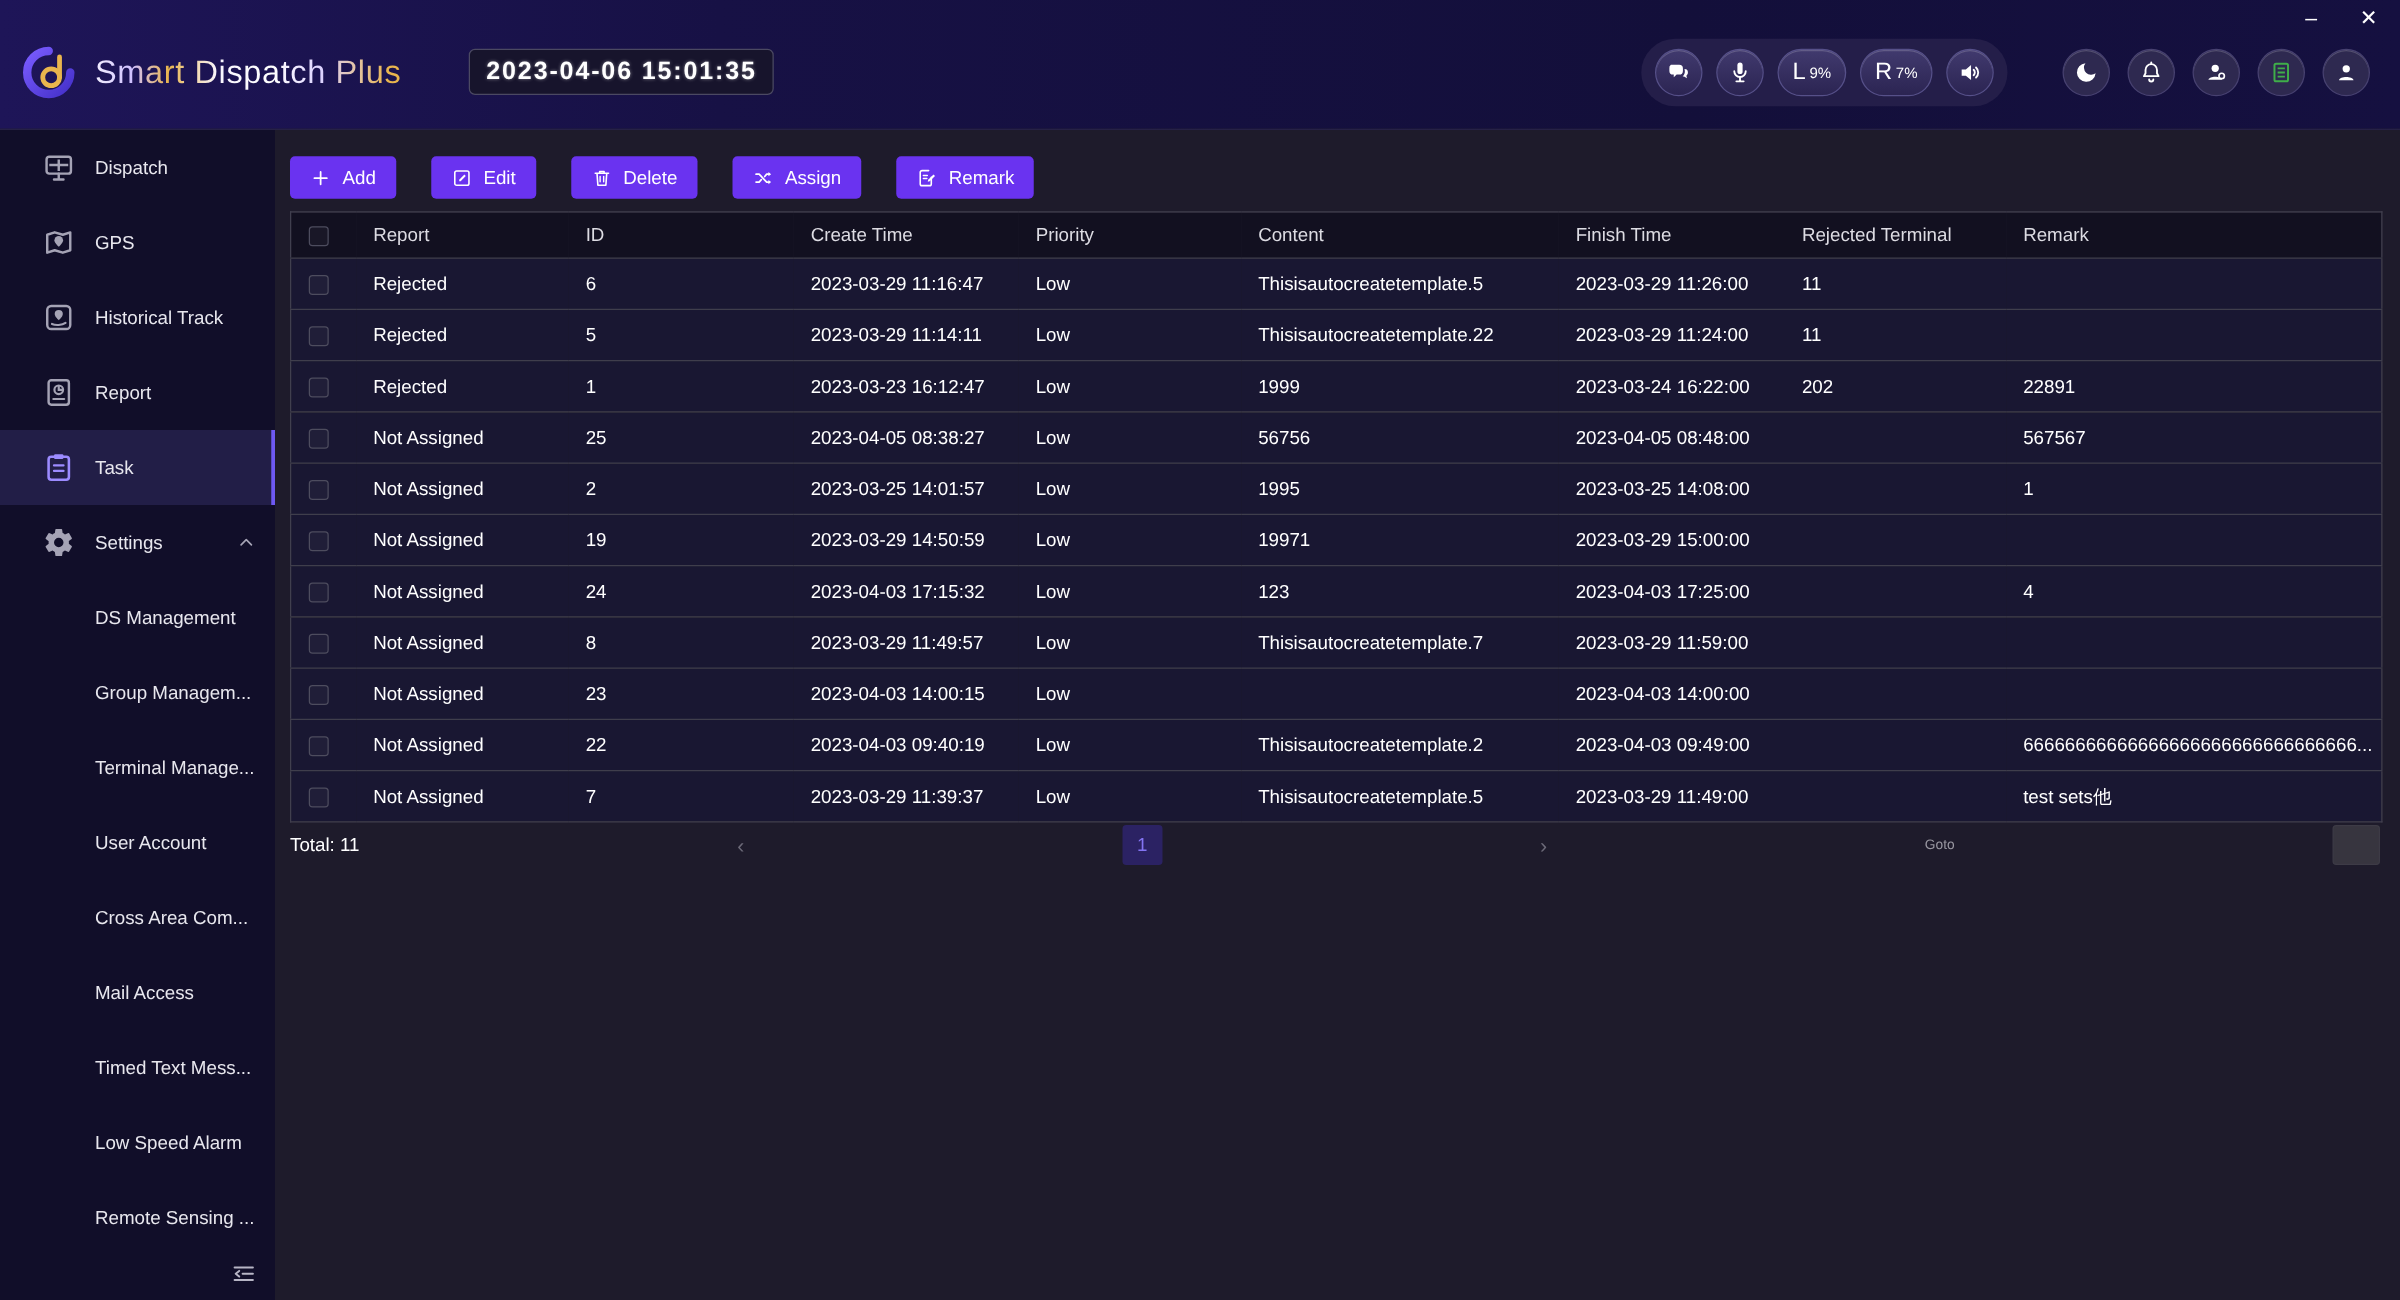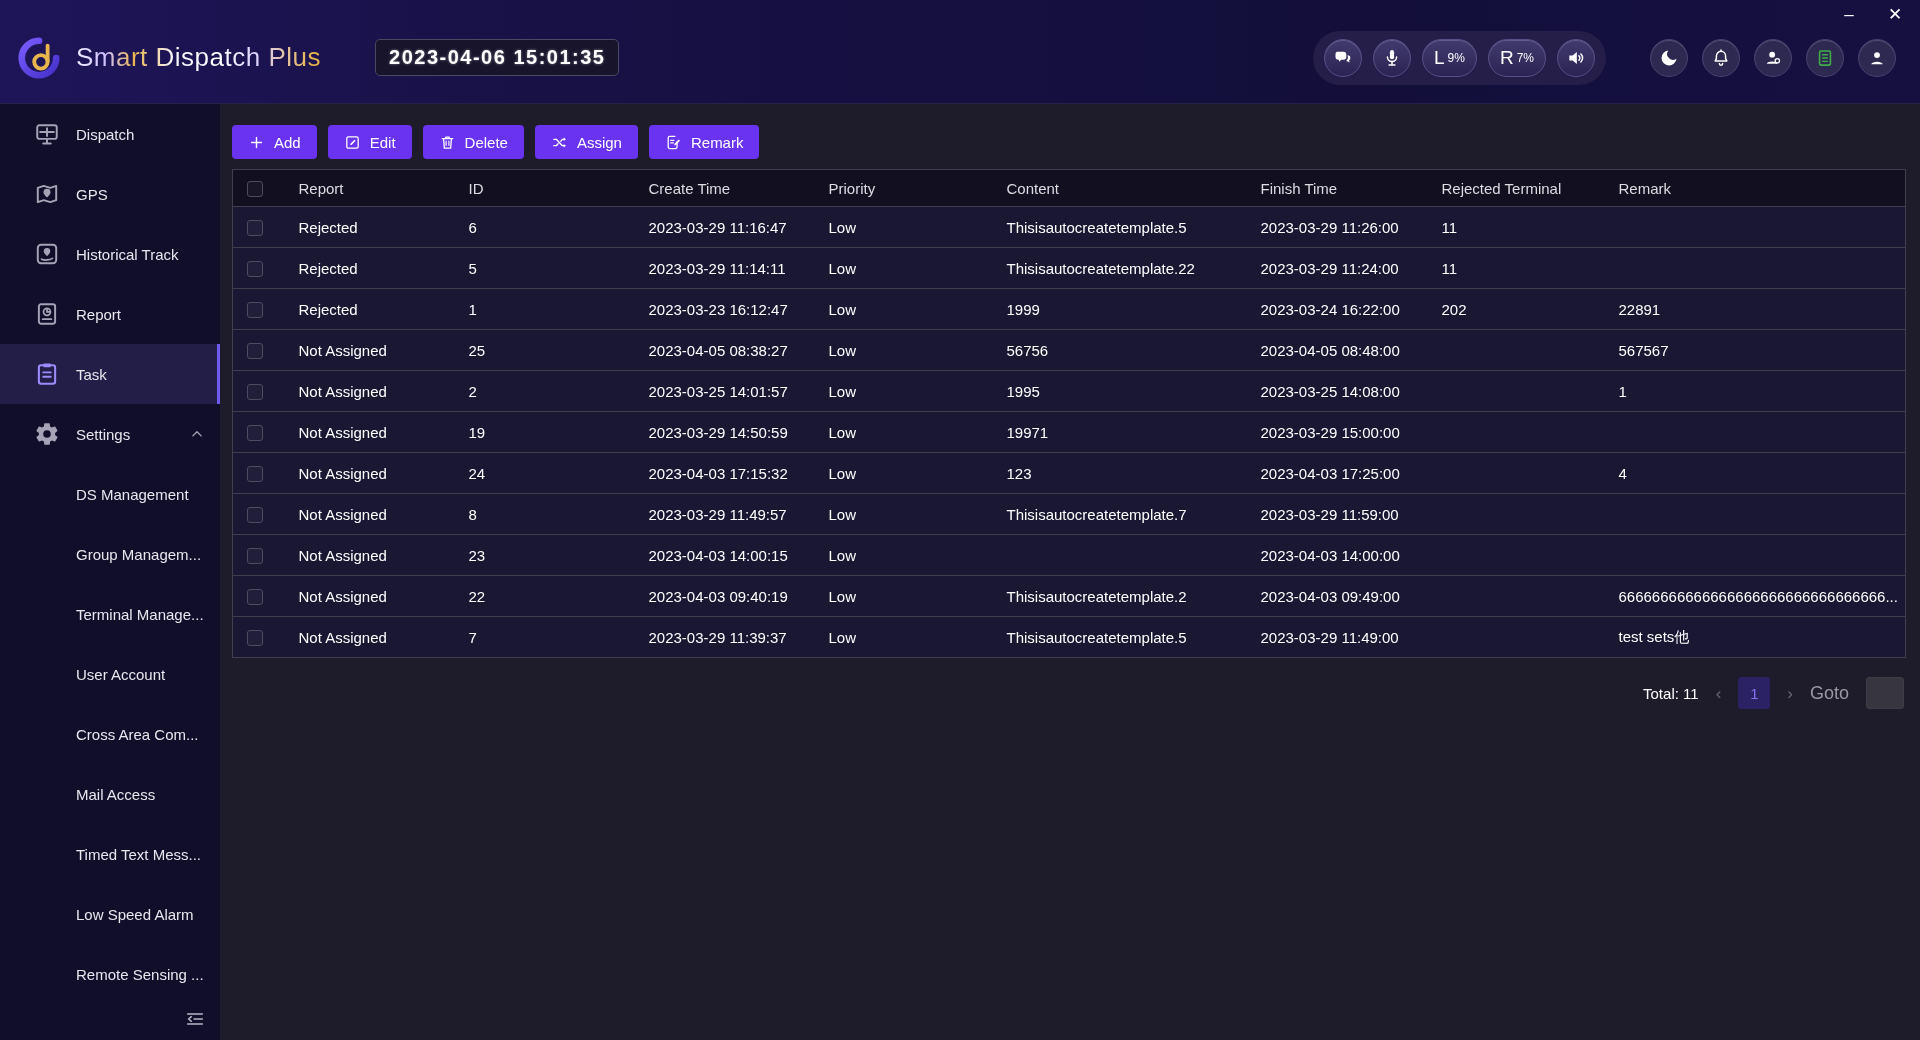--- a/index.html
+++ b/index.html
@@ -43,40 +43,40 @@
   .side-item.active .icon{color:#9c8bff}
   .chev{position:absolute;right:14px;width:18px !important;height:18px !important;color:#8a88a0}
   .side-sub{height:60px;display:flex;align-items:center;padding-left:76px;font-size:15px;color:#e8e7ee;cursor:pointer;white-space:nowrap}
   .collapse-btn{position:absolute;bottom:10px;right:14px;width:22px;height:22px;color:#b7b5c5;cursor:pointer}
 
   
   .main{position:absolute;top:104px;left:220px;right:0;bottom:0;background:#1e1b2b;padding:0 14px 0 12px}
   .tabs{display:flex;align-items:center;gap:46px;margin:30px 0 0 8px}
   .tab{font-size:15px;color:#e7e6ec;padding:7px 0;cursor:pointer;white-space:nowrap}
   .tab.active{padding:7px 18px;background:#29243f;border-radius:17px;color:#8b76f7}
-  .toolbar{display:flex;gap:11px;margin-top:21px}
+  .toolbar{display:flex;gap:28px;margin-top:21px}
   .btn{height:34px;padding:0 16px;background:#6a33f0;border:none;border-radius:4px;color:#fff;font-size:15px;
     display:flex;align-items:center;gap:9px;cursor:pointer;font-family:"Liberation Sans",sans-serif}
   .btn .icon{width:17px;height:17px}
 
   table{width:100%;margin-top:10px;border-collapse:collapse;table-layout:fixed;border:1px solid #403f4e}
   th{height:37px;background:#121020;color:#dddce3;font-weight:400;font-size:15px;text-align:left;padding:0 6px 0 14px;white-space:nowrap;overflow:hidden}
   td{height:41px;background:#191732;color:#fff;font-size:15px;text-align:left;padding:0 6px 0 14px;
     border-top:1px solid #3f3e4c;white-space:nowrap;overflow:hidden}
   .c-cb{width:52px}
   .c-status{width:170px}.c-id{width:180px}.c-ctime{width:180px}.c-pri{width:178px}
   .c-content{width:254px}.c-ftime{width:181px}.c-rt{width:177px}
   .cb{display:inline-block;width:16px;height:16px;border:1.5px solid #4d4c5e;border-radius:3px;background:rgba(255,255,255,.03);vertical-align:middle;cursor:pointer}
 
-  .pagination{display:flex;justify-content:flex-end;align-items:center;gap:17px;margin-top:19px;padding-right:2px}
+  .pagination{display:flex;justify-content:space-between;align-items:center;gap:17px;margin-top:2px;padding-right:2px}
   .pg-total{font-size:15px;color:#fff}
   .pg-arrow{font-size:17px;color:#6c6a78;cursor:pointer;line-height:1}
   .pg-page{width:32px;height:32px;background:#2b2263;color:#8374f2;display:flex;align-items:center;justify-content:center;
     border-radius:3px;font-size:15px;cursor:pointer}
-  .pg-goto{font-size:18px;color:#9a98a2}
+  .pg-goto{font-size:11px;color:#9a98a2}
   .pg-input{width:38px;height:32px;background:#37353f;border:1px solid #3d3b46;border-radius:3px;color:#fff;font-size:14px;padding:0 6px}
 </style>
 </head>
 <body>
 
 <header class="topbar">
   <div class="win-controls">
     <span>–</span>
     <span>✕</span>
   </div>

